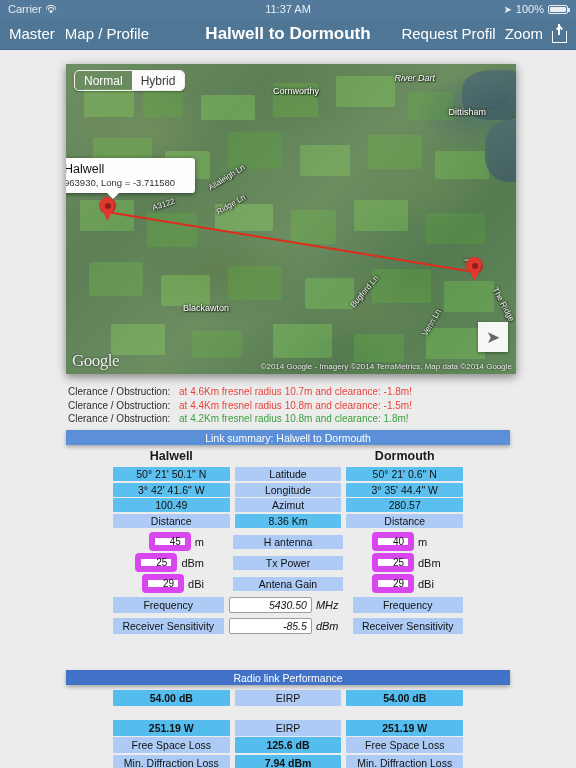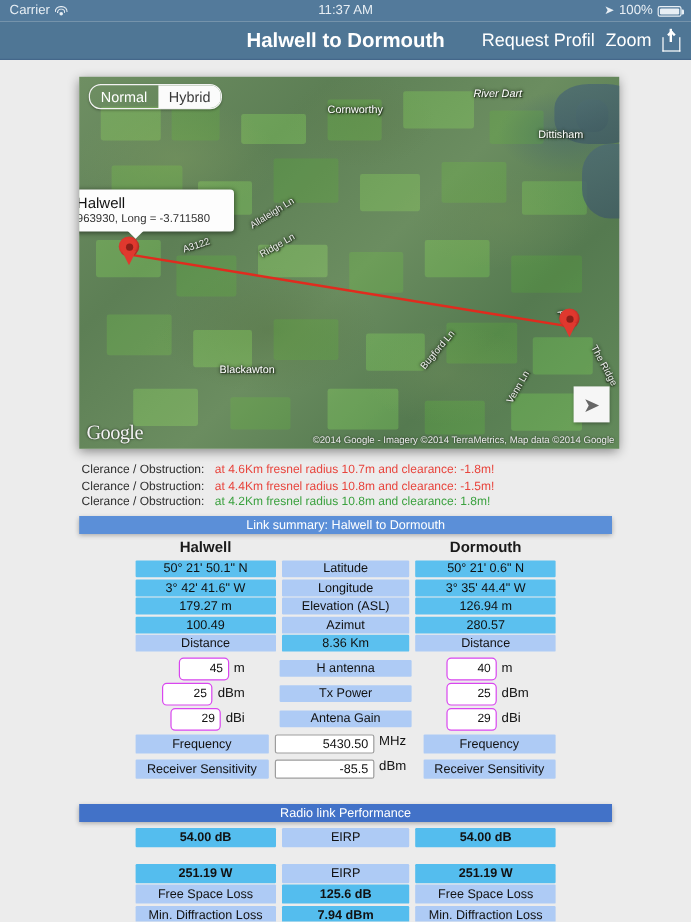--- a/index.html
+++ b/index.html
@@ -74,21 +74,21 @@
   .maplabel {
     position:absolute; color:#fff; font-size:9px; white-space:nowrap;
     text-shadow: 0 0 2px #2c3a28, 0 0 3px #2c3a28, 1px 1px 1px #26331f;
   }
   .maplabel.ital { font-style: italic; }
   .maplabel.rd { font-size:8px; color:#eee; }
 
   
   .segctl {
     position:absolute; left:8px; top:6px; display:flex; height:21px;
-    border:1px solid #f2f2f2; border-radius:10px; overflow:hidden; z-index:6;
+    border:1px solid #f2f2f2; border-radius:5px; overflow:hidden; z-index:6;
     box-shadow: 0 1px 2px rgba(0,0,0,.3);
   }
   .segctl div { padding:0 9px; display:flex; align-items:center; font-size:12px; color:#fff; }
   .segctl div.sel { background:#fbfbfb; color:#3a3a3a; }
 
   
   .callout {
     position:absolute; left:-10px; top:94px; width:139px; background:#fdfdfd;
     border-radius:3px; padding:4px 7px 5px 8px; z-index:7;
     box-shadow:0 1px 4px rgba(0,0,0,.5);
@@ -159,33 +159,33 @@
   .cell.a { width:120px; margin-right:5px; }
   .cell.b { width:110px; margin-right:5px; }
   .cell.c { width:120px; }
   .bl { background:#aecbf5; }          
   .bd { background:#5bc0ef; }          
   .bdd { background:#54bdee; font-weight:bold; }
 
   
   .irow { display:flex; margin-bottom:2px; height:19px; align-items:center; }
   .inputbox {
-    background:#fff; border:1px solid #d946ef; border-radius:4px;
+    background:#fff; border:6px solid #d946ef; border-radius:4px;
     height:19px; width:42px; display:flex; align-items:center; justify-content:flex-end;
     padding-right:4px; font-size:10px; color:#111;
   }
   .unit { font-size:11px; color:#111; margin-left:4px; }
   .ifield-a { width:120px; margin-right:5px; display:flex; justify-content:flex-end; align-items:center; padding-right:24px; }
   .ifield-b { width:110px; margin-right:5px; display:flex; justify-content:center; align-items:center; }
   .ifield-c { width:120px; display:flex; justify-content:flex-start; align-items:center; padding-left:24px; }
   .wide-input {
     background:#fff; border:1px solid #9d9d9d; border-radius:2px; height:16px; width:86px;
     display:flex; align-items:center; justify-content:flex-end; padding-right:4px; font-size:10.5px; color:#111;
   }
-  .bcell-wrap { width:110px; margin-right:14px; display:flex; align-items:flex-start; justify-content:center; }
+  .bcell-wrap { width:110px; margin-right:14px; display:flex; align-items:center; justify-content:center;font-style:italic; }
 </style>
 </head>
 <body>
 
 <div id="app">
 
   <div class="statusbar">
     <div class="sb-left">
       <span>Carrier</span>
       <span class="wifi-ico">
@@ -198,20 +198,24 @@
     <div class="sb-right">
       <span class="loc-arrow">➤</span>
       <span>100%</span>
       <span class="battery">
           <i></i>
         </span>
     </div>
   </div>
 
   <div class="navbar">
+    <div class="nav-left">
+      <span>Master</span>
+      <span>Map / Profile</span>
+    </div>
     <div class="nav-title">Halwell to Dormouth</div>
     <div class="nav-right">
       <span>Request Profil</span>
       <span>Zoom</span>
       <span class="share-ico">
         <span class="box"></span>
           <span class="arr"></span>
       </span>
     </div>
   </div>
@@ -327,25 +331,20 @@
       <div class="cell a bd">50° 21' 50.1" N</div>
       <div class="cell b bl">Latitude</div>
       <div class="cell c bd">50° 21' 0.6" N</div>
     </div>
     <div class="trow">
       <div class="cell a bd">3° 42' 41.6" W</div>
       <div class="cell b bl">Longitude</div>
       <div class="cell c bd">3° 35' 44.4" W</div>
     </div>
     <div class="trow">
-      <div class="cell a bd">179.27 m</div>
-      <div class="cell b bl">Elevation (ASL)</div>
-      <div class="cell c bd">126.94 m</div>
-    </div>
-    <div class="trow">
       <div class="cell a bd">100.49</div>
       <div class="cell b bl">Azimut</div>
       <div class="cell c bd">280.57</div>
     </div>
     <div class="trow">
       <div class="cell a bl">Distance</div>
       <div class="cell b bd">8.36 Km</div>
       <div class="cell c bl">Distance</div>
     </div>
 

